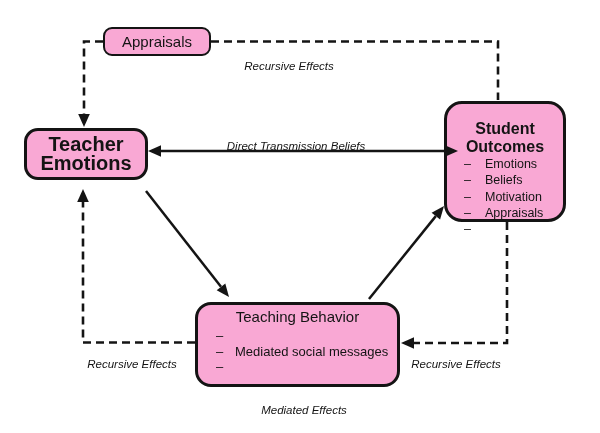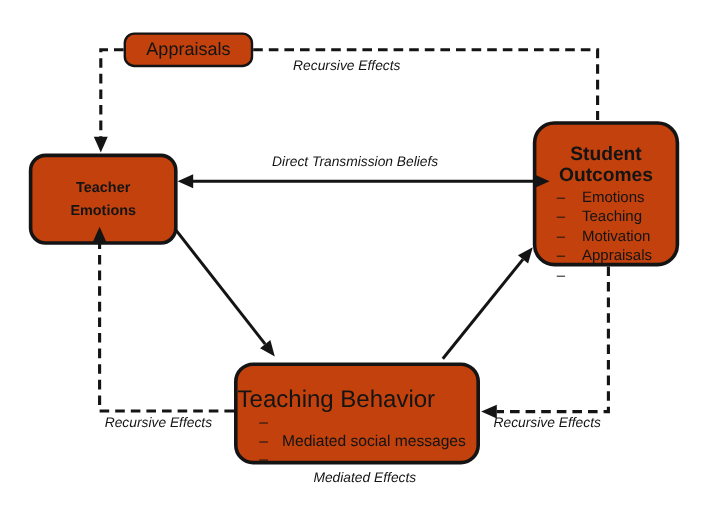--- a/index.html
+++ b/index.html
@@ -1,58 +1,58 @@
 <!DOCTYPE html>
 <html><head>
 <meta charset="utf-8">
 <style>
   html,body{margin:0;padding:0;background:#ffffff;}
   .canvas{
     position:relative;width:600px;height:433px;background:#ffffff;
     font-family:"Liberation Sans",sans-serif;color:#141414;overflow:hidden;
   }
   .box{
-    position:absolute;background:#c2410c;border:3px solid #141414;
+    position:absolute;background:#f9a8d4;border:3px solid #141414;
     box-sizing:border-box;z-index:2;
   }
   .box-appraisals{
     left:103px;top:27px;width:108px;height:29px;border-width:2.5px;border-radius:9px;
     display:flex;align-items:center;justify-content:center;
     font-size:15px;font-weight:400;
   }
   .box-te{
-    left:24px;top:128px;width:124px;height:76px;border-radius:14px;
+    left:24px;top:128px;width:124px;height:52px;border-radius:14px;
     display:flex;flex-direction:column;align-items:center;justify-content:center;
-    font-size:12px;font-weight:700;line-height:19.5px;text-align:center;
+    font-size:20px;font-weight:700;line-height:19.5px;text-align:center;
   }
   .box-so{
     left:444px;top:101px;width:122px;height:121px;border-radius:18px;
   }
   .box-so .title{
     padding-top:16px;text-align:center;font-size:16px;font-weight:700;line-height:18px;
   }
   .box-so .items{padding-left:17px;}
   .box-so .item{
     display:flex;font-size:12.5px;line-height:16.3px;font-weight:400;
   }
   .box-so .bullet{width:21px;flex:0 0 auto;}
   .box-tb{
     left:195px;top:302px;width:205px;height:85px;border-radius:16px;
   }
   .box-tb .title{
-    padding-top:20px;font-size:20px;font-weight:400;line-height:16px;
+    padding-top:4px;text-align:center;font-size:15px;font-weight:400;line-height:16px;
   }
   .box-tb .items{padding-left:18px;padding-top:3px;}
   .box-tb .item{
     display:flex;font-size:13px;line-height:15.5px;font-weight:400;
   }
   .box-tb .bullet{width:19px;flex:0 0 auto;}
   .flow-label{
     position:absolute;z-index:3;transform:translateX(-50%);
-    font-style:italic;font-size:11.5px;font-weight:500;white-space:nowrap;color:#141414;
+    font-style:italic;font-size:11.5px;font-weight:500;white-space:nowrap;color:#141414;margin-top:11px;
   }
   .lbl-recursive-top{left:289px;top:49px;}
   .lbl-direct{left:296px;top:129px;}
   .lbl-recursive-left{left:132px;top:347px;}
   .lbl-recursive-right{left:456px;top:347px;}
   .lbl-mediated{left:304px;top:393px;}
   .connector-layer{
     position:absolute;left:0;top:0;width:600px;height:433px;z-index:5;pointer-events:none;
   }
   .solid-line{stroke:#141414;stroke-width:2.5;fill:none;}
@@ -78,21 +78,21 @@
       <div>Student</div>
       <div>Outcomes</div>
     </div>
     <div class="items">
       <div class="item">
         <span class="bullet">–</span>
         <span>Emotions</span>
       </div>
       <div class="item">
         <span class="bullet">–</span>
-        <span>Teaching</span>
+        <span>Beliefs</span>
       </div>
       <div class="item">
         <span class="bullet">–</span>
         <span>Motivation</span>
       </div>
       <div class="item">
         <span class="bullet">–</span>
         <span>Appraisals</span>
       </div>
       <div class="item">

